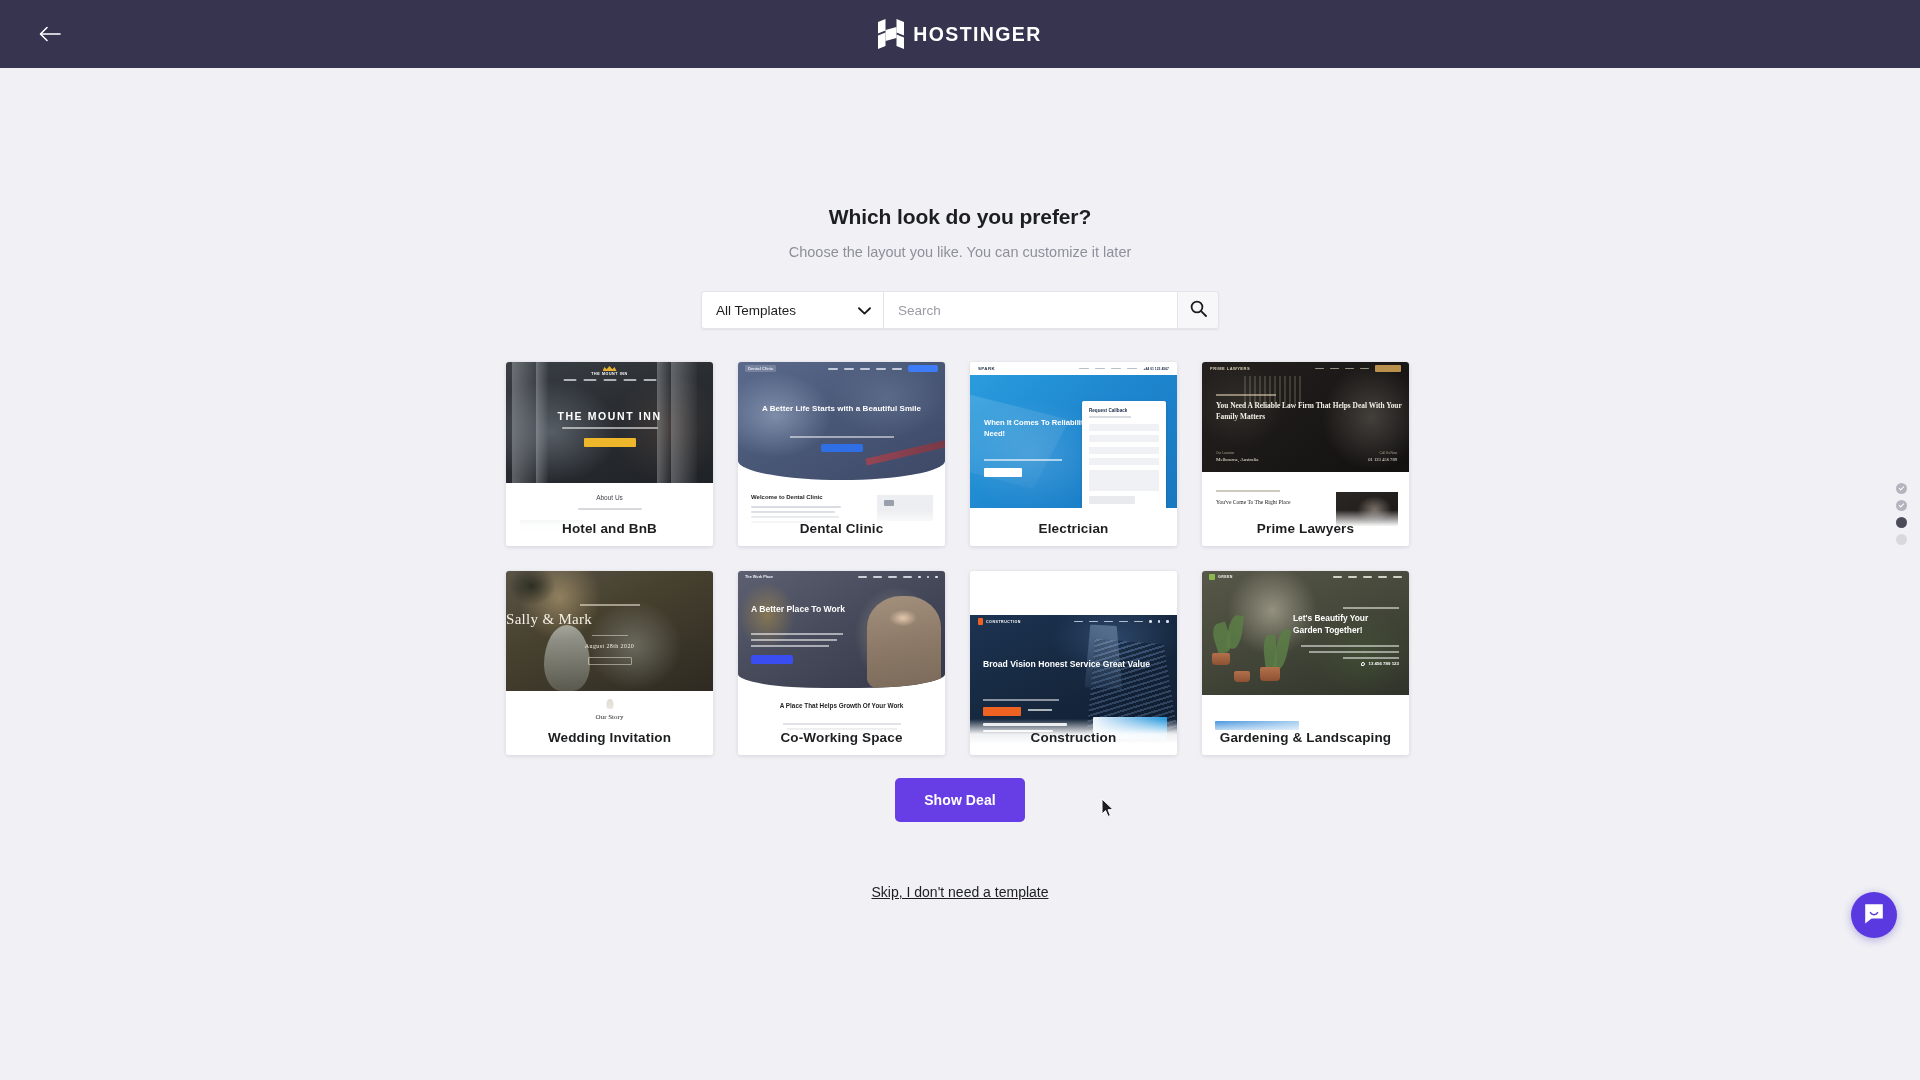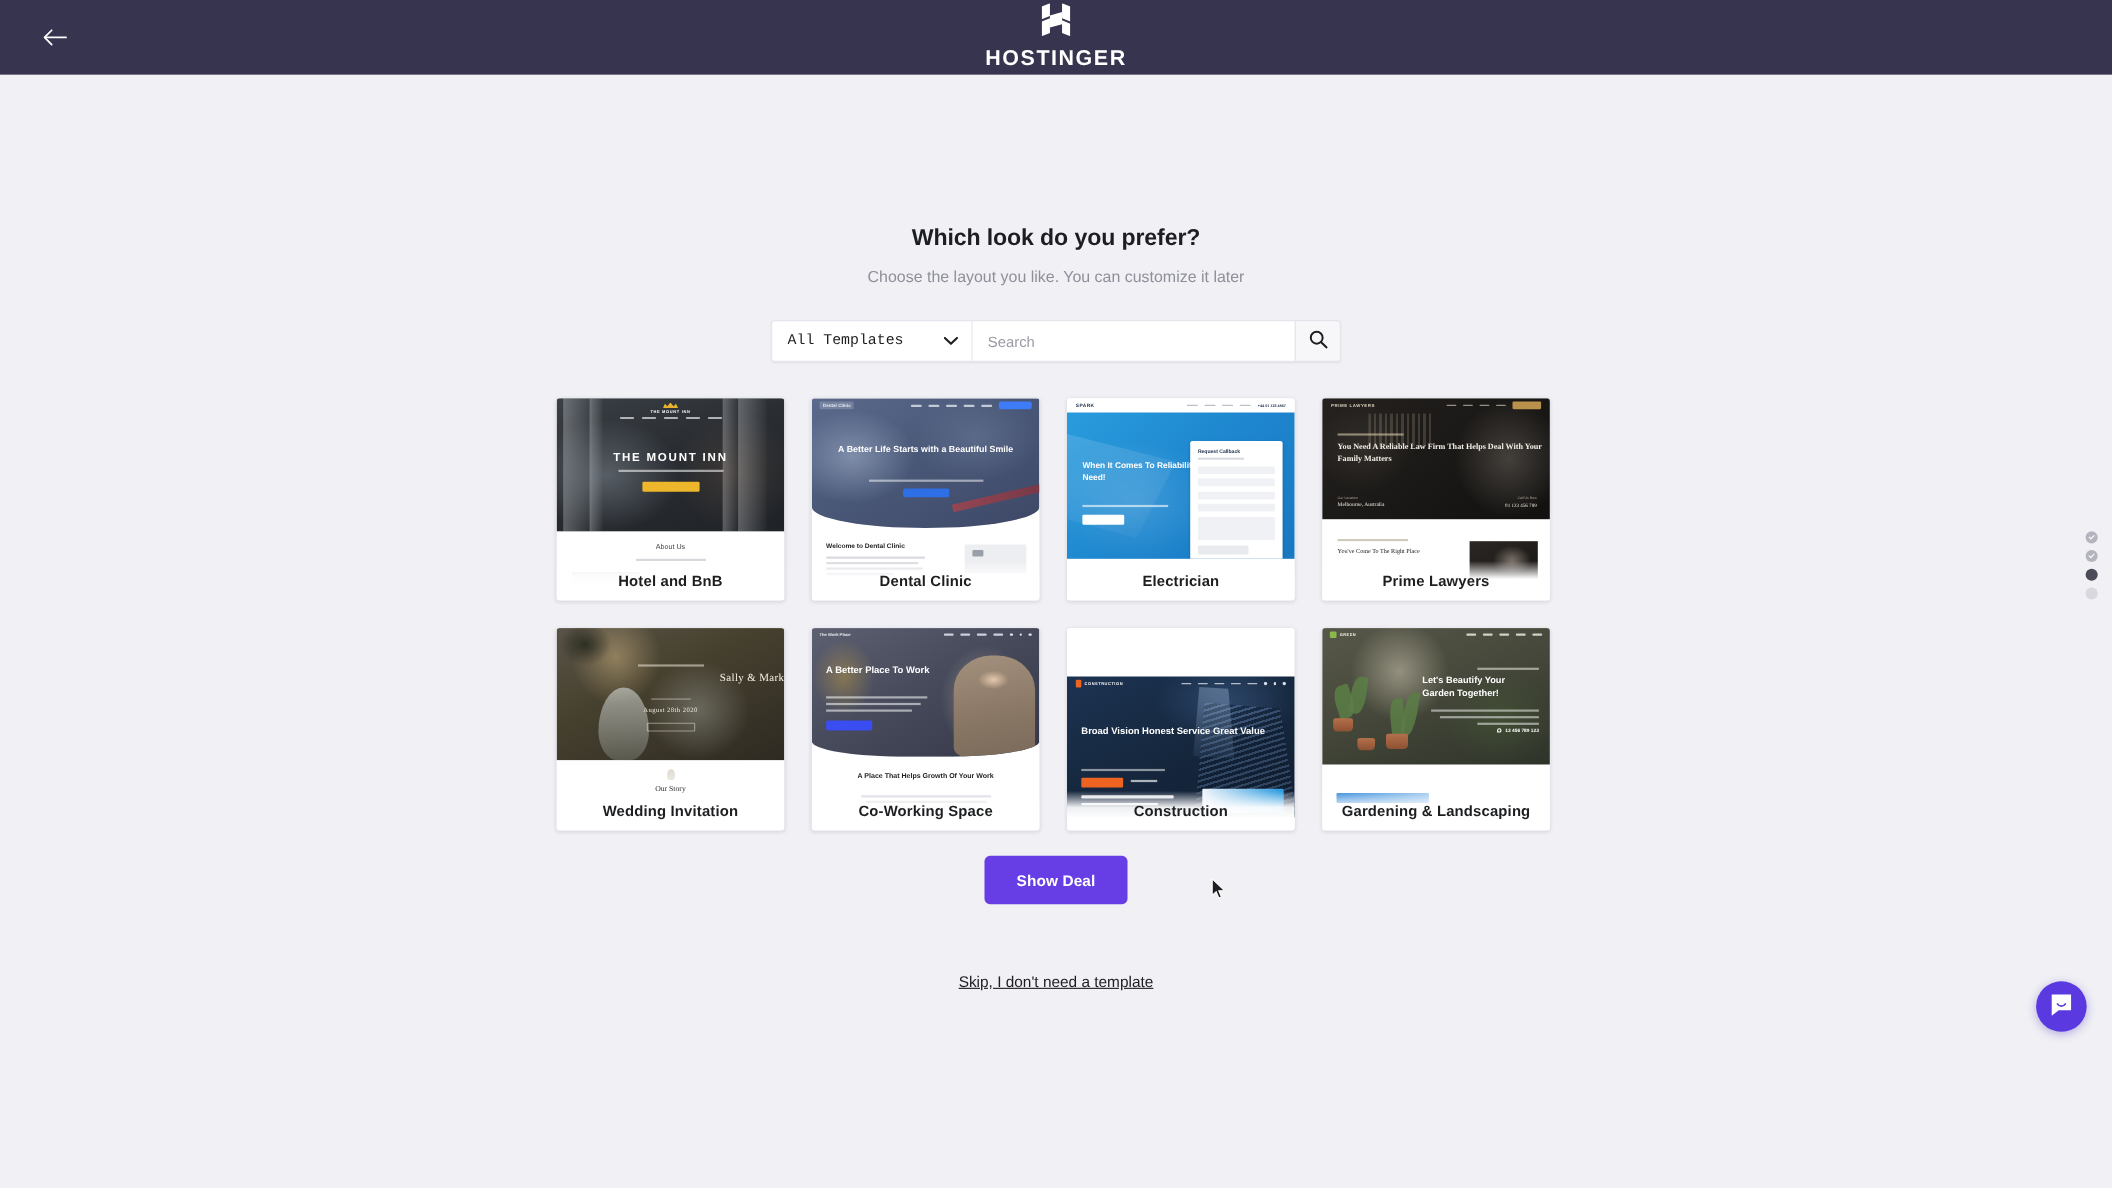--- a/index.html
+++ b/index.html
@@ -14,21 +14,21 @@
   .topbar{
     height:68px; background:#36344f; position:relative;
     display:flex; align-items:center; justify-content:center;
   }
   .back-btn{
     position:absolute; left:32px; top:50%; transform:translateY(-50%);
     width:36px; height:36px; display:flex; align-items:center; justify-content:center;
     cursor:pointer; background:none; border:none;
   }
   .back-btn svg{ display:block; }
-  .brand{ display:flex; align-items:center; gap:9px;flex-direction:column; }
+  .brand{ display:flex; align-items:center; gap:9px; }
   .brand-logo{ width:26px; height:30px; position:relative; display:block; }
   .brand-name{
     color:#fff; font-size:19.5px; font-weight:700; letter-spacing:1.4px;
   }
 
   
   .page{
     height:892px; position:relative; background:#f0f0f5;
     display:flex; flex-direction:column; align-items:center;
   }
@@ -46,21 +46,21 @@
     box-shadow:0 1px 2px rgba(20,20,40,.07);
   }
   .select-wrap{
     position:relative; width:182px; background:#fff;
     border:1px solid #e3e3ea; border-right:none;
     border-radius:3px 0 0 3px; display:flex; align-items:center;
   }
   .select-wrap select{
     appearance:none; -webkit-appearance:none; border:none; outline:none;
     background:transparent; width:100%; height:100%;
-    padding:0 30px 0 14px; font-family:Liberation Mono, monospace;
+    padding:0 30px 0 14px; font-family:Liberation Sans, sans-serif;
     font-size:13.5px; color:#1d1e20; cursor:pointer;
   }
   .chev{
     position:absolute; right:12px; top:50%; transform:translateY(-50%);
     pointer-events:none;
   }
   .search-input{
     flex:1; background:#fff; border:1px solid #e3e3ea; border-right:none; border-left:1px solid #e3e3ea;
     outline:none; padding:0 14px; font-family:inherit; font-size:13.5px; color:#1d1e20;
   }
@@ -235,22 +235,22 @@
       radial-gradient(ellipse 32% 58% at 26% 22%, rgba(225,195,140,.45), transparent 62%),
       radial-gradient(ellipse 38% 62% at 62% 62%, rgba(200,205,200,.32), transparent 60%),
       linear-gradient(155deg,#5a5448 0%,#47412f 38%,#2e2a22 100%);
     overflow:hidden;
   }
   .c-wed .tree{ position:absolute; top:-14px; left:-10px; width:72px; height:58px;
     background:radial-gradient(ellipse 50% 50% at 50% 50%, rgba(35,38,28,.85), transparent 66%); }
   .c-wed .dress{ position:absolute; bottom:0; left:38px; width:46px; height:66px;
     background:linear-gradient(180deg,rgba(225,232,230,.55),rgba(200,212,210,.22)); border-radius:50% 50% 38% 38%/60% 60% 40% 40%; }
   .c-wed .pre{ position:absolute; top:33px; left:50%; transform:translateX(-50%); width:60px; height:1.6px; background:rgba(240,234,220,.55); }
-  .c-wed .names{ position:absolute; top:40px; left:0; right:0; text-align:right; color:#f6f0e4;
-    font-family:"Liberation Serif", serif; font-size:10px; letter-spacing:.3px; }
+  .c-wed .names{ position:absolute; top:40px; left:0; right:0; text-align:left; color:#f6f0e4;
+    font-family:"Liberation Serif", serif; font-size:15px; letter-spacing:.3px; }
   .c-wed .line2{ position:absolute; top:64px; left:50%; transform:translateX(-50%); width:36px; height:1.4px; background:rgba(240,234,220,.5); }
   .c-wed .date{ position:absolute; top:72px; left:0; right:0; text-align:center; color:#f2ecdf;
     font-family:"Liberation Serif", serif; font-size:6px; letter-spacing:.4px; }
   .c-wed .wbtn{ position:absolute; top:86px; left:50%; transform:translateX(-50%); width:44px; height:8px; border:1px solid rgba(240,234,220,.5); border-radius:1px; }
   .c-wed .orn{ position:absolute; top:128px; left:50%; transform:translateX(-50%); width:7px; height:10px;
     background:linear-gradient(180deg,#c9c2b2,#ded8cb); border-radius:50% 50% 30% 30%; opacity:.6; }
   .c-wed .story{ position:absolute; top:142px; left:0; right:0; text-align:center; font-size:7px;
     color:#2c2a26; font-family:"Liberation Serif", serif; }
 
   

